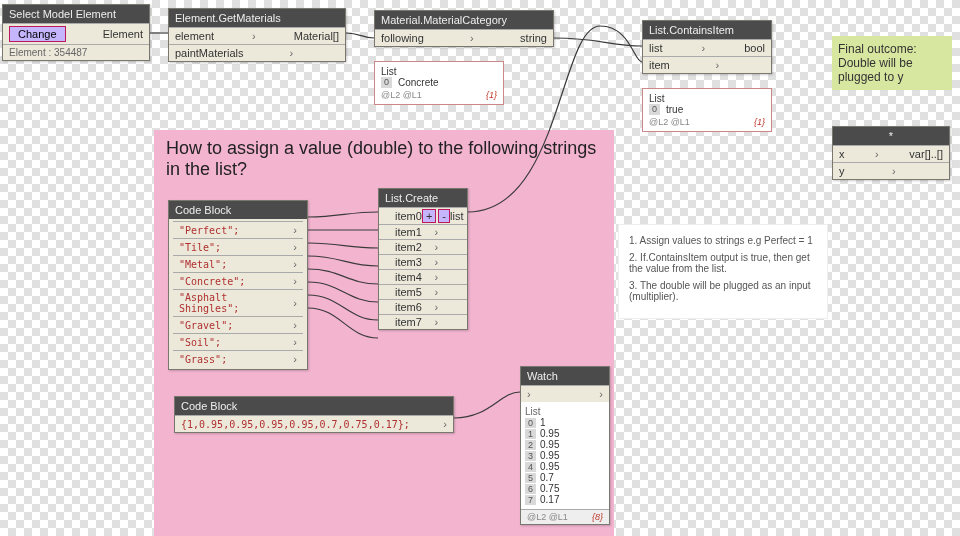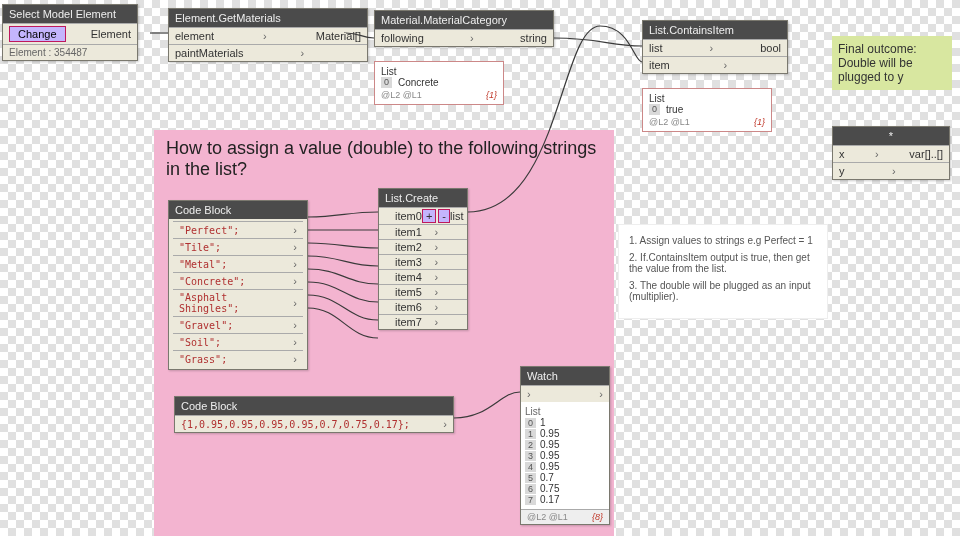--- a/index.html
+++ b/index.html
@@ -36,30 +36,30 @@
 </head>
 <body>
 
 <div class="pink"></div>
 <div class="pink-q">How to assign a value (double) to the following strings in the list?</div>
 
 <div class="green">
  <span>Final outcome: Double will be plugged to y</span>
 </div>
 
-<div class="node" style="left:2px;top:4px;width:136px">
+<div class="node" style="left:2px;top:4px;width:148px">
  <div class="node-title">Select Model Element</div>
  <div class="row">
   <button class="btn">Change</button>
   <span class="port">Element</span>
  </div>
  <div class="row mini">Element : 354487</div>
 </div>
 
-<div class="node" style="left:168px;top:8px;width:200px">
+<div class="node" style="left:168px;top:8px;width:178px">
  <div class="node-title">Element.GetMaterials</div>
  <div class="row">
   <span class="port">element</span>
   <span class="chev">›</span>
   <span class="port">Material[]</span>
  </div>
  <div class="row">
   <span class="port">paintMaterials</span>
   <span class="chev">›</span>
   <span></span>
@@ -80,21 +80,21 @@
  <div class="ln">
       <span class="idx">0</span>
   <span>Concrete</span>
     </div>
  <div class="ft">
       <span>@L2 @L1</span>
   <span class="ct">{1}</span>
     </div>
 </div>
 
-<div class="node" style="left:642px;top:20px;width:146px">
+<div class="node" style="left:642px;top:20px;width:130px">
  <div class="node-title">List.ContainsItem</div>
  <div class="row">
   <span class="port">list</span>
   <span class="chev">›</span>
   <span class="port">bool</span>
  </div>
  <div class="row">
   <span class="port">item</span>
   <span class="chev">›</span>
   <span></span>

